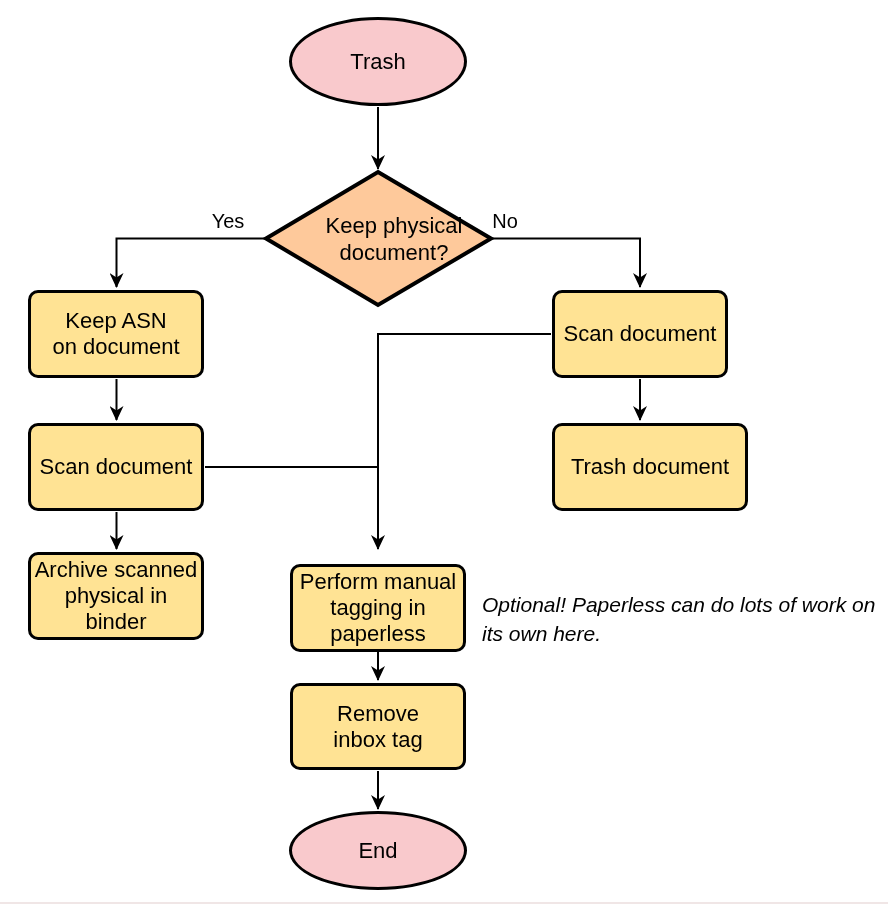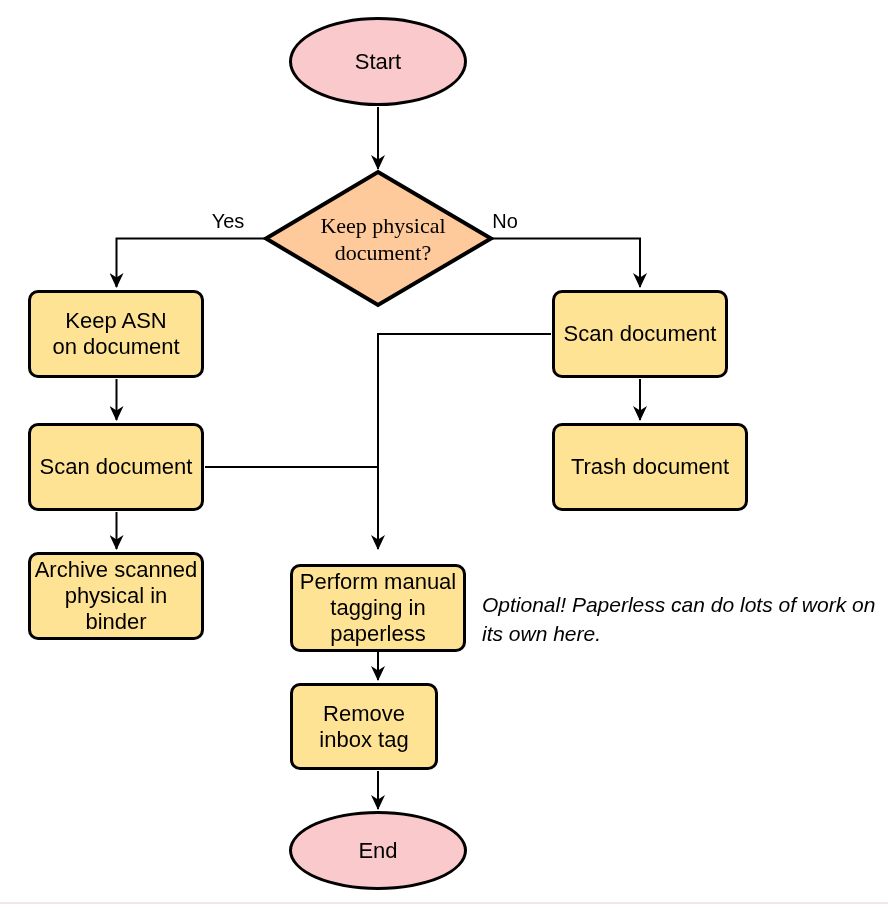--- a/index.html
+++ b/index.html
@@ -91,24 +91,24 @@
     <path class="edge" d="M640,379 L640,420" marker-end="url(#arrow)"></path>
     <path class="edge" d="M551,334 L378,334 L378,549" marker-end="url(#arrow)"></path>
     <path class="edge" d="M205,467 L379,467"></path>
     <path class="edge" d="M378,641 L378,680" marker-end="url(#arrow)"></path>
     <path class="edge" d="M378,771 L378,809" marker-end="url(#arrow)"></path>
 
     <polygon points="378,172 491,238.5 378,305 266,238.5" style="fill:var(--decision-fill,#fec99b); stroke:var(--stroke,#000); stroke-width:4;"></polygon>
   </svg>
 
   <div class="node terminal" style="left:289px; top:17px; width:178px; height:89px;">
-    <span>Start</span>
+    <span>Trash</span>
   </div>
 
-  <div class="decision-text" style="left:293px; top:195px; width:180px; height:87px;font-family:Liberation Serif, serif;">
+  <div class="decision-text" style="left:304px; top:195px; width:180px; height:87px;">
     <span>Keep physical
 document?</span>
   </div>
 
   <div class="edge-label" style="left:205px; top:210px; width:46px;">Yes</div>
 
   <div class="edge-label" style="left:483px; top:210px; width:44px;">No</div>
 
   <div class="node process" style="left:28px; top:290px; width:176px; height:88px;">
     <span>Keep ASN
@@ -135,21 +135,21 @@
 
   <div class="node process" style="left:290px; top:552px; width:176px; height:88px;margin-top:12px;">
     <span>Perform manual
 tagging in
 paperless</span>
   </div>
 
   <div class="annotation">Optional! Paperless can do lots of work on
 its own here.</div>
 
-  <div class="node process" style="left:290px; top:683px; width:148px; height:87px;">
+  <div class="node process" style="left:290px; top:683px; width:176px; height:87px;">
     <span>Remove
 inbox tag</span>
   </div>
 
   <div class="node terminal" style="left:289px; top:811px; width:178px; height:79px;text-align:center;">
     <span>End</span>
   </div>
 
   <div class="bottom-rule"></div>
 

